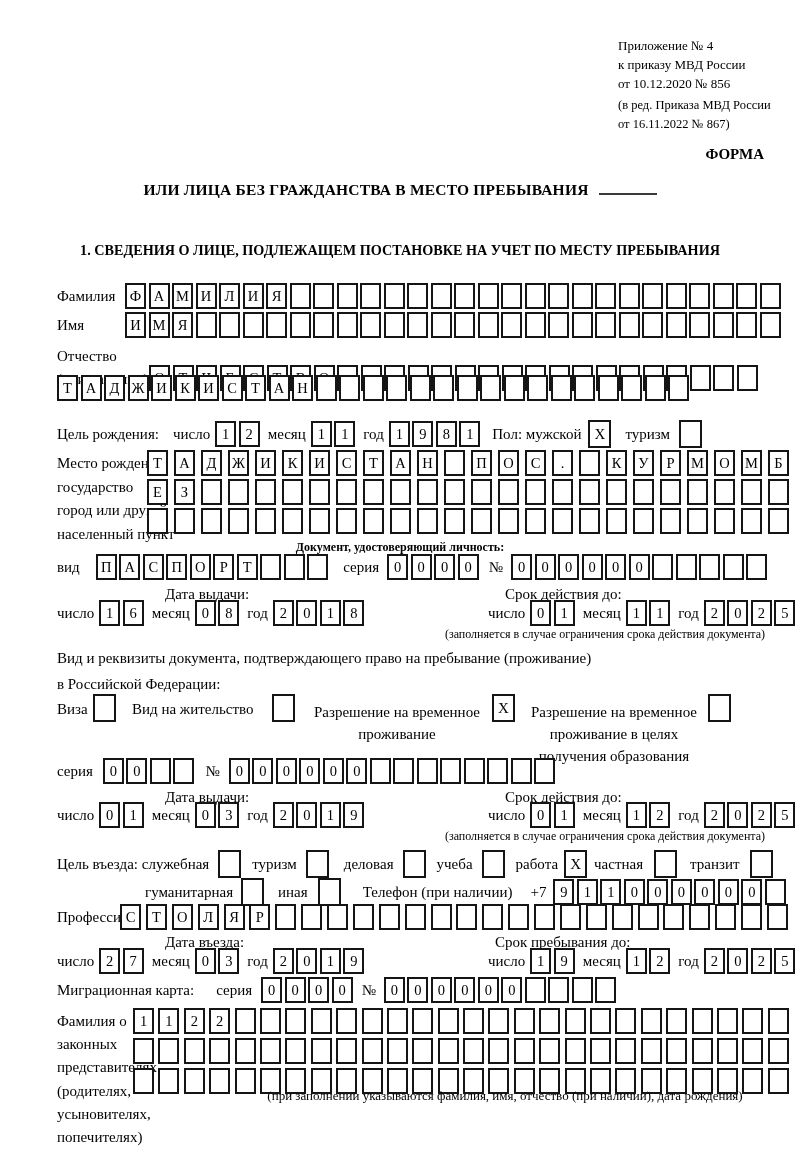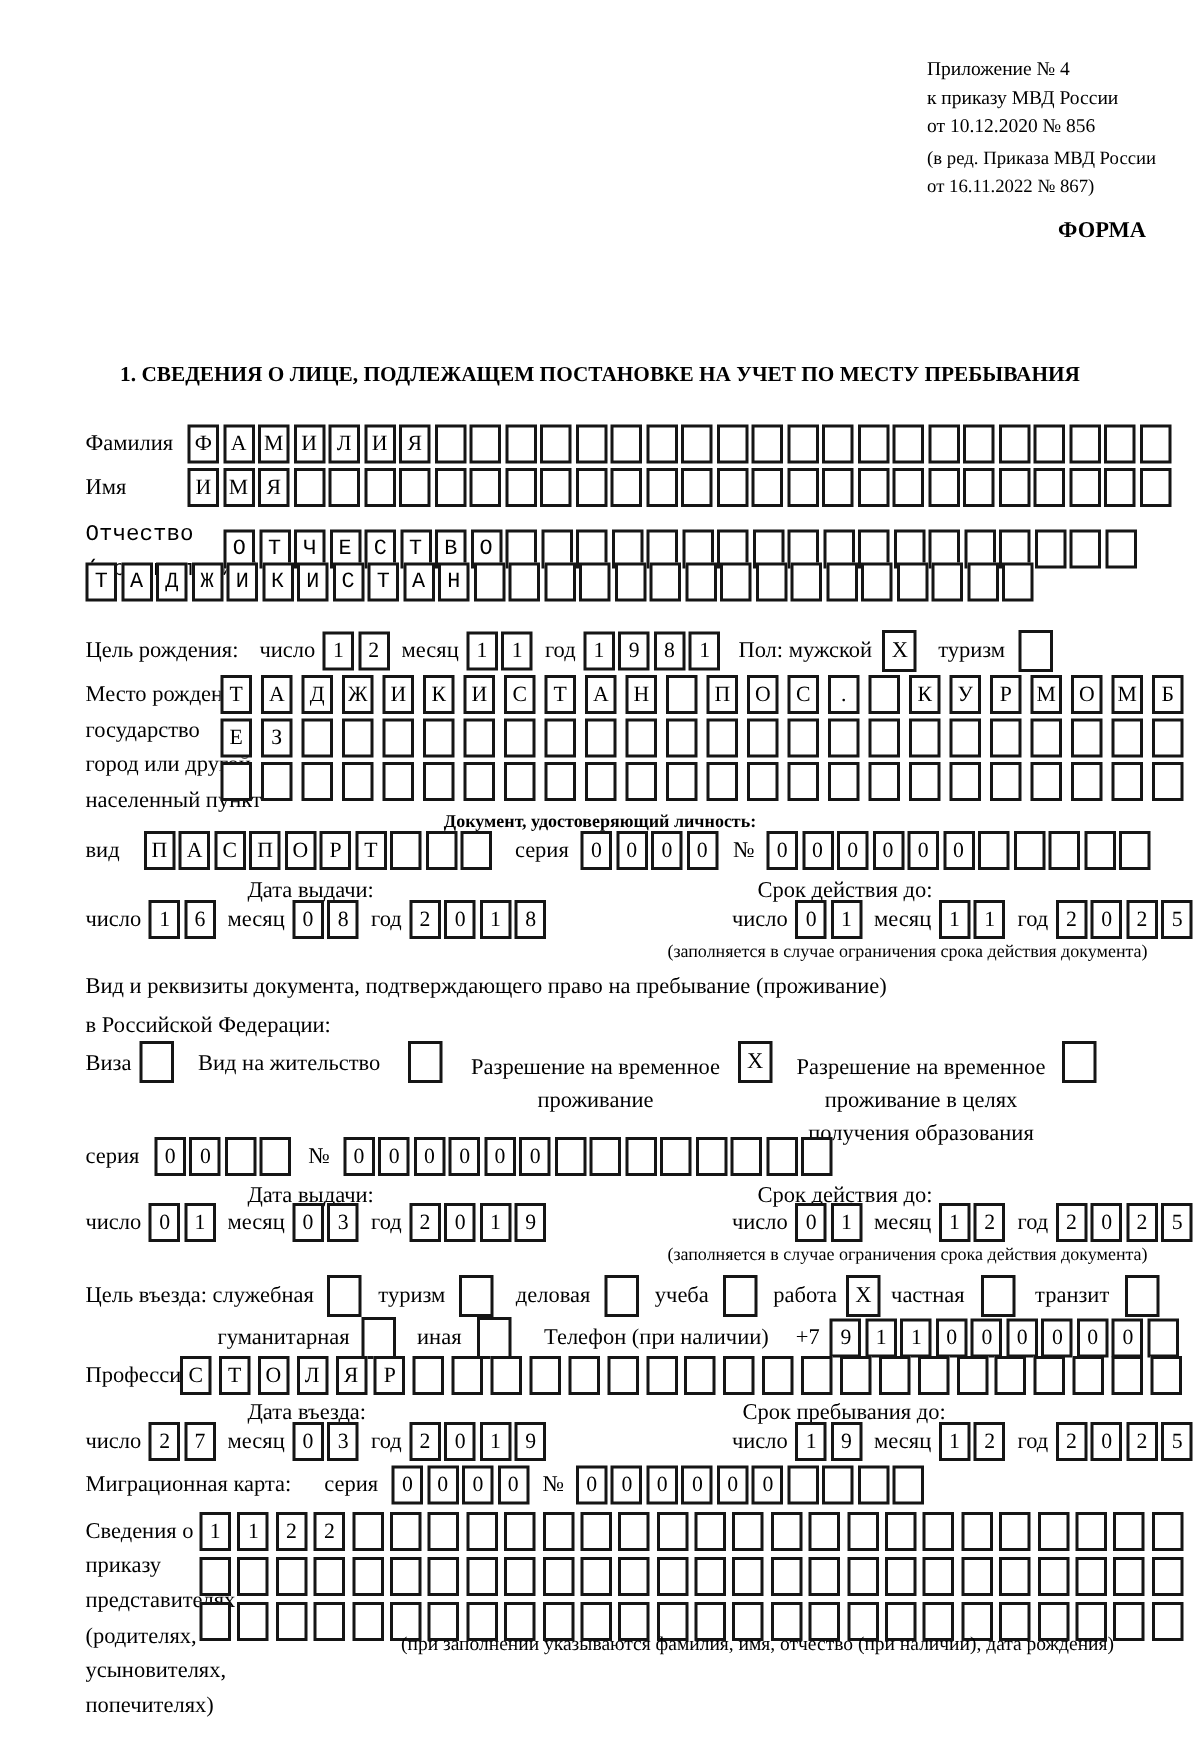--- a/index.html
+++ b/index.html
@@ -1,20 +1,20 @@
 <!DOCTYPE html>
 <html><head>
 <meta charset="utf-8">
 <style>
   html,body{margin:0;padding:0;background:#fff;}
   #page{position:relative;width:800px;height:1163px;background:#fff;color:#000;
         font-family:"Liberation Serif","DejaVu Serif",serif;font-size:15px;overflow:hidden;}
   .abs{position:absolute;}
   .row{position:absolute;display:flex;align-items:center;white-space:nowrap;}
-  .row.top{align-items:center;font-family:Liberation Mono, monospace;}
+  .row.top{align-items:flex-end;}
   .row.top .lblcol{padding-top:4px;}
   .lbl{flex:none;}
   .lblcol{flex:none;line-height:23px;}
   .boxes{display:flex;gap:2.5px;flex:none;}
   .boxes.fill{justify-content:space-between;gap:0;}
   .cell{box-sizing:border-box;flex:none;width:21px;height:26px;border:2px solid #151515;
         display:flex;align-items:center;justify-content:center;font-size:14.5px;background:#fff;}
   .cbx .cell{width:23px;height:28px;font-size:15px;}
   .b{font-weight:bold;}
   .ctr{text-align:center;}
@@ -37,20 +37,21 @@
     <div>к приказу МВД России</div>
     <div>от 10.12.2020 № 856</div>
   </div>
   <div class="abs hnote" style="top:96px;left:618px;line-height:19px;">
     <div>(в ред. Приказа МВД России</div>
     <div>от 16.11.2022 № 867)</div>
   </div>
   <div class="abs b" style="top:146px;right:36px;font-size:15px;">ФОРМА</div>
 
   <div class="abs ctr title" style="top:178px;left:0;width:800px;">
+    <div><span>ИЛИ ЛИЦА БЕЗ ГРАЖДАНСТВА В МЕСТО ПРЕБЫВАНИЯ</span><span class="t-underline"></span></div>
   </div>
 
   <div class="abs ctr b" style="top:242px;left:0;width:800px;font-size:14.2px;">1. СВЕДЕНИЯ О ЛИЦЕ, ПОДЛЕЖАЩЕМ ПОСТАНОВКЕ НА УЧЕТ ПО МЕСТУ ПРЕБЫВАНИЯ</div>
 
   <div class="row" style="top:283px;left:57px;">
     <span class="lbl" style="width:68px;">Фамилия</span>
     <div class="boxes">
         <span class="cell">Ф</span>
         <span class="cell">А</span>
         <span class="cell">М</span>
@@ -624,22 +625,22 @@
         <span class="cell">0</span>
         <span class="cell">0</span>
         <span class="cell"></span>
         <span class="cell"></span>
         <span class="cell"></span>
         <span class="cell"></span>
       </div>
   </div>
 
   <div class="abs" style="top:1010px;left:57px;line-height:23.2px;">
-    <div>Сведения о</div>
-    <div>приказу</div>
+    <div>Фамилия о</div>
+    <div>законных</div>
     <div>представителях</div>
     <div>(родителях,</div>
     <div>усыновителях,</div>
     <div>попечителях)</div>
   </div>
   <div class="abs boxes fill" style="top:1008px;left:133px;width:656px;">
       <span class="cell">1</span>
       <span class="cell">1</span>
       <span class="cell">2</span>
       <span class="cell">2</span>

